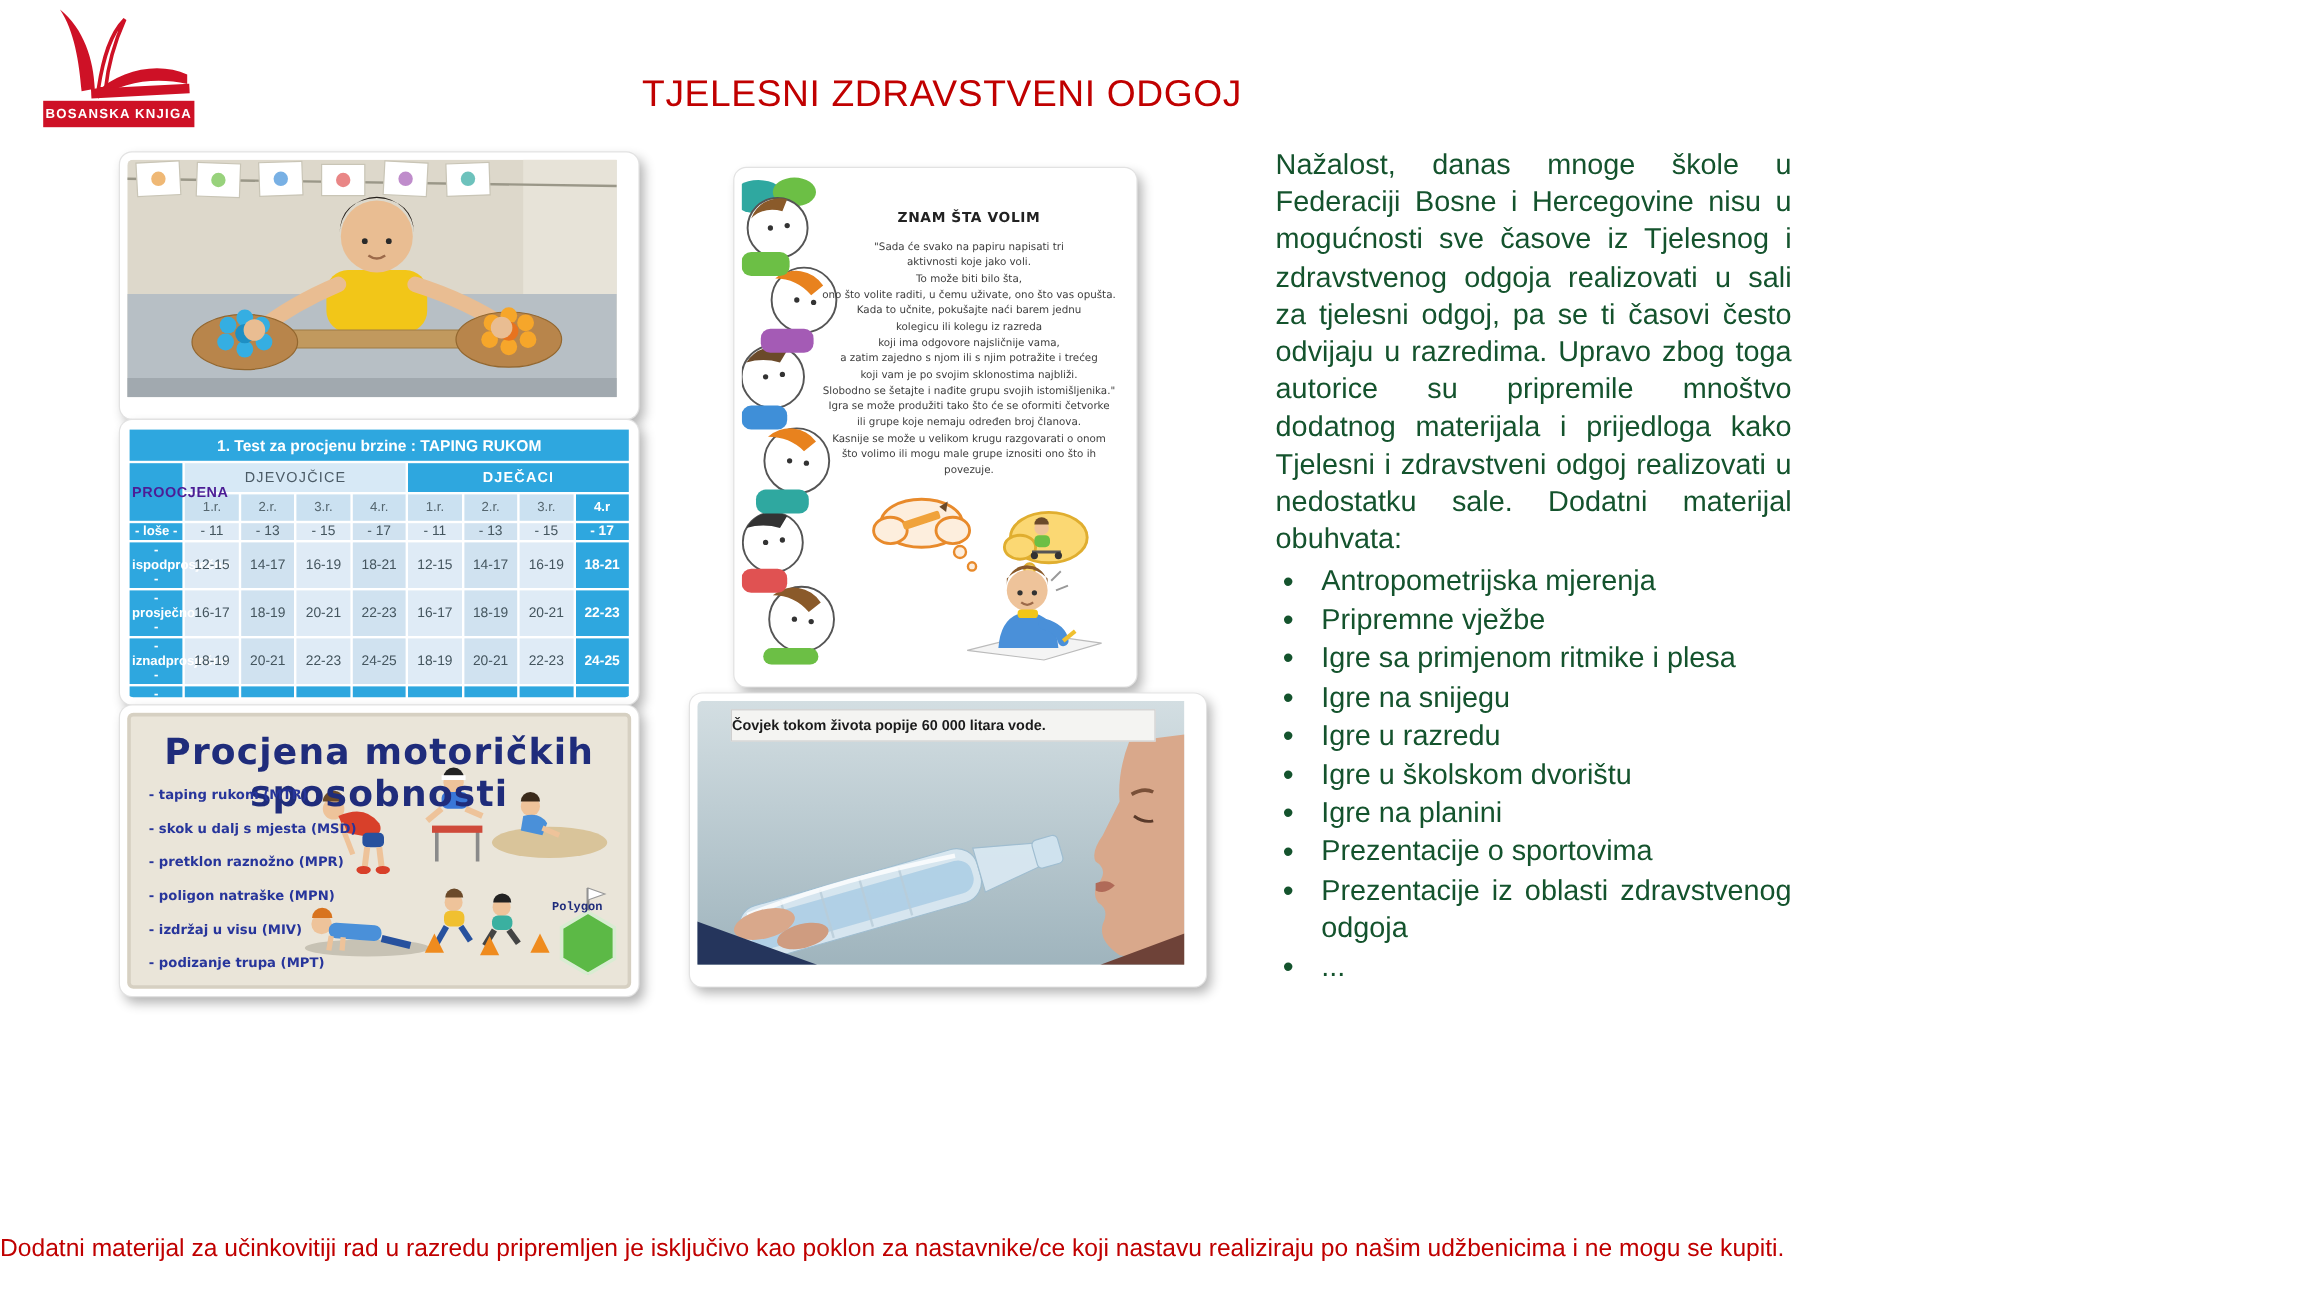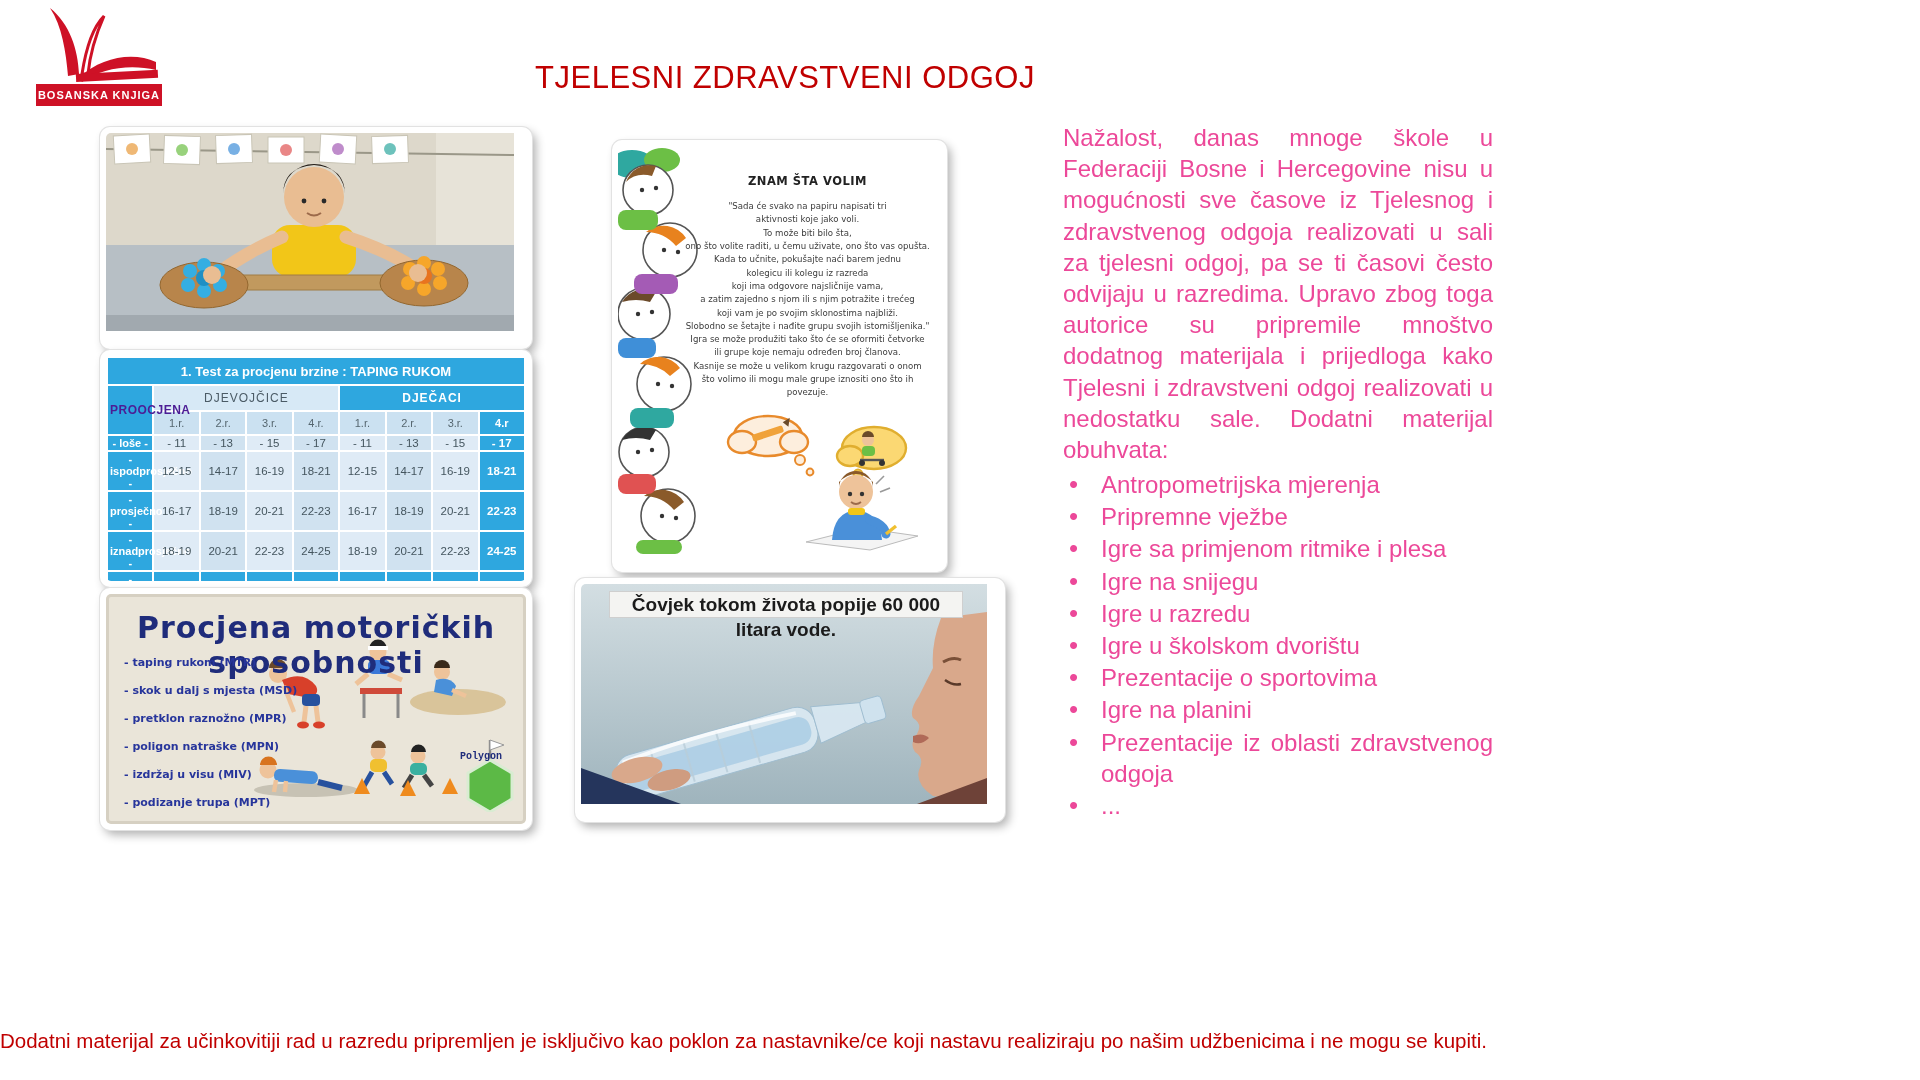--- a/index.html
+++ b/index.html
@@ -64,24 +64,24 @@
   .poem-text {
     position:absolute; left:62px; right:6px; top:28px; text-align:center;
     font-family:"DejaVu Sans", sans-serif; color:#3c3c3c;
   }
   .poem-title { font-size:11.5px; font-weight:bold; color:#222; margin-bottom:12px; letter-spacing:.5px;}
   .poem-line { font-size:8.6px; line-height:1.55; }
   
   .water-caption {
     position:absolute; left:28px; top:7px; width:352px; height:25px;
     background:#f4f4f2; border:1px solid #cfcfcf; color:#1b1b1b;
-    font-weight:bold; font-size:19px; text-align:center; line-height:25px;
-  }
-  
-  .right-col { position:absolute; left:1063px; top:122px; width:430px; color:#ec4899; }
+    font-weight:bold; font-size:12px; line-height:25px;
+  }
+  
+  .right-col { position:absolute; left:1063px; top:122px; width:430px; color:#14532d; }
   .para { font-size:24px; line-height:1.3; text-align:justify; margin:0; }
   ul.bullets { list-style:none; margin:4px 0 0; padding:0; font-size:24px; line-height:1.3; }
   ul.bullets li { position:relative; padding-left:38px; margin-bottom:1px; text-align:justify; }
   ul.bullets li::before { content:"\2022"; position:absolute; left:6px; top:-1px; font-size:26px; }
   
   .footer-note {
     position:absolute; left:0; right:0; top:1029px; 
     color:#C00000; font-size:20.5px;
   }
 </style>
@@ -475,22 +475,22 @@
 
   <div class="right-col">
     <p class="para">Nažalost, danas mnoge škole u Federaciji Bosne i Hercegovine nisu u mogućnosti sve časove iz Tjelesnog i zdravstvenog odgoja realizovati u sali za tjelesni odgoj, pa se ti časovi često odvijaju u razredima. Upravo zbog toga autorice su pripremile mnoštvo dodatnog materijala i prijedloga kako Tjelesni i zdravstveni odgoj realizovati u nedostatku sale. Dodatni materijal obuhvata:</p>
     <ul class="bullets">
       <li>Antropometrijska mjerenja</li>
       <li>Pripremne vježbe</li>
       <li>Igre sa primjenom ritmike i plesa</li>
       <li>Igre na snijegu</li>
       <li>Igre u razredu</li>
       <li>Igre u školskom dvorištu</li>
+      <li>Igre na planini</li>
       <li>Prezentacije o sportovima</li>
-      <li>Igre na planini</li>
       <li>Prezentacije iz oblasti zdravstvenog odgoja</li>
       <li>...</li>
     </ul>
   </div>
 
   <div class="footer-note">Dodatni materijal za učinkovitiji rad u razredu pripremljen je isključivo kao poklon za nastavnike/ce koji nastavu realiziraju po našim udžbenicima i ne mogu se kupiti.</div>
 
 </div>
 
 </body></html>

